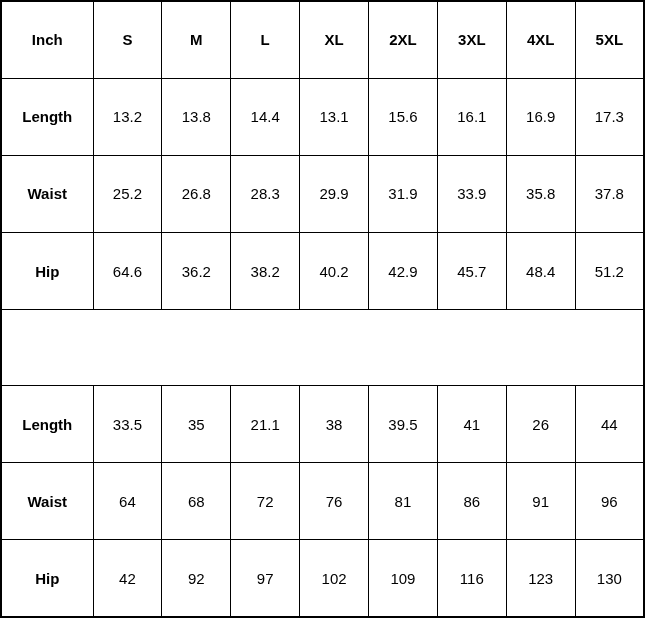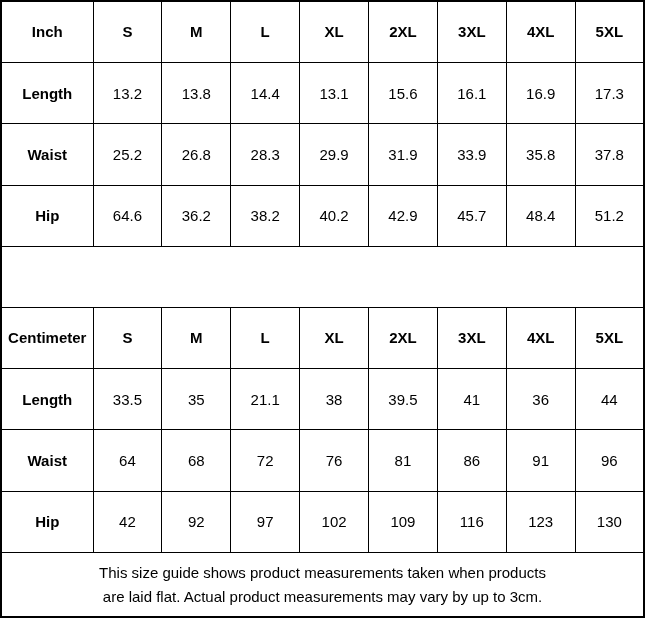--- a/index.html
+++ b/index.html
@@ -121,41 +121,30 @@
       <td class="value-cell">42.9</td>
       <td class="value-cell">45.7</td>
       <td class="value-cell">48.4</td>
       <td class="value-cell">51.2</td>
     </tr>
 
     <tr class="spacer-row">
       <td colspan="9" class="spacer-cell"></td>
     </tr>
 
-    <tr class="data-row">
-      <td class="unit-label">Centimeter</td>
-      <td class="size-hdr">S</td>
-      <td class="size-hdr">M</td>
-      <td class="size-hdr">L</td>
-      <td class="size-hdr">XL</td>
-      <td class="size-hdr">2XL</td>
-      <td class="size-hdr">3XL</td>
-      <td class="size-hdr">4XL</td>
-      <td class="size-hdr">5XL</td>
-    </tr>
 
     <tr class="data-row">
       <td class="row-label">Length</td>
       <td class="value-cell">33.5</td>
       <td class="value-cell">35</td>
       <td class="value-cell">21.1</td>
       <td class="value-cell">38</td>
       <td class="value-cell">39.5</td>
       <td class="value-cell">41</td>
-      <td class="value-cell">36</td>
+      <td class="value-cell">26</td>
       <td class="value-cell">44</td>
     </tr>
 
     <tr class="data-row">
       <td class="row-label">Waist</td>
       <td class="value-cell">64</td>
       <td class="value-cell">68</td>
       <td class="value-cell">72</td>
       <td class="value-cell">76</td>
       <td class="value-cell">81</td>
@@ -169,20 +158,14 @@
       <td class="value-cell">42</td>
       <td class="value-cell">92</td>
       <td class="value-cell">97</td>
       <td class="value-cell">102</td>
       <td class="value-cell">109</td>
       <td class="value-cell">116</td>
       <td class="value-cell">123</td>
       <td class="value-cell">130</td>
     </tr>
 
-    <tr>
-      <td colspan="9" class="footer-cell">
-        <div>This size guide shows product measurements taken when products</div>
-        <div>are laid flat. Actual product measurements may vary by up to 3cm.</div>
-      </td>
-    </tr>
   </tbody>
 </table>
 
 </body></html>

